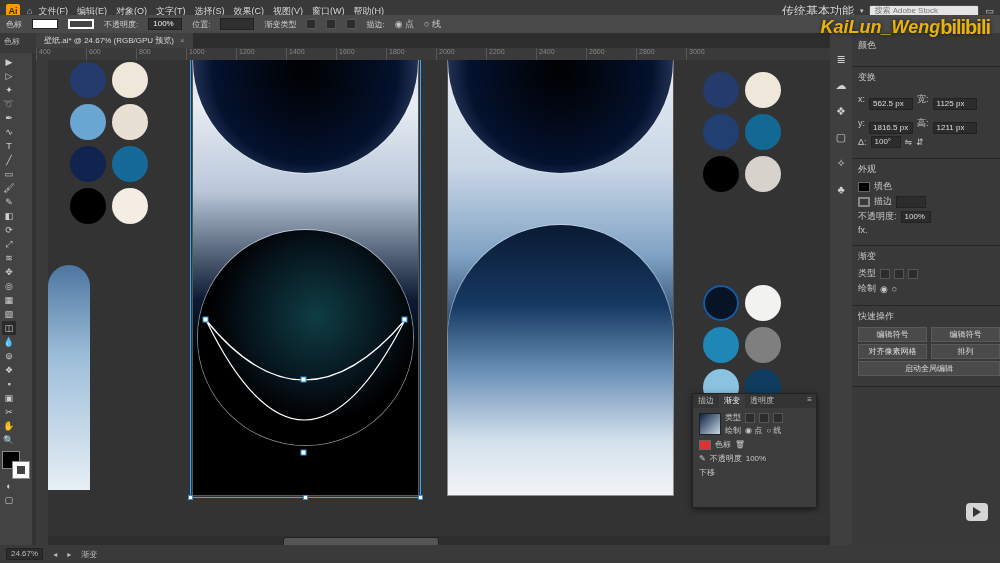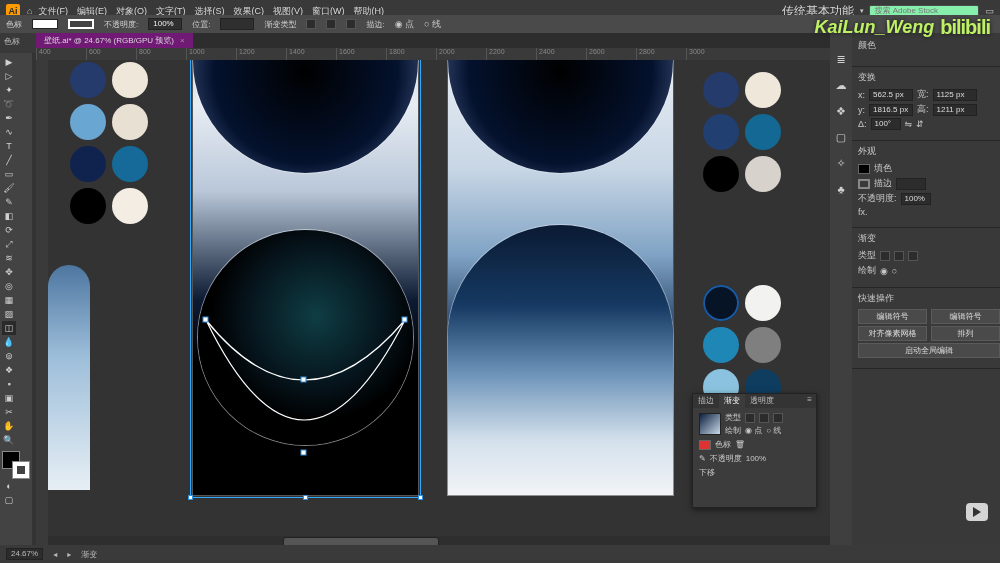--- a/index.html
+++ b/index.html
@@ -5,31 +5,31 @@
   * { margin:0; padding:0; box-sizing:border-box; }
   html,body { width:1000px; height:563px; overflow:hidden; background:#1a1a1a; font-family:"Microsoft YaHei",sans-serif; color:#c8c8c8; font-size:9px; }
   .app { position:relative; width:1000px; height:563px; background:#333333; }
 
   
   .menubar { position:absolute; top:0; left:0; right:0; height:22px; background:#393939; display:flex; align-items:center; padding:0 6px; gap:3px;}
   .menubar .logo { width:14px; height:14px; background:#ff9a00; border-radius:2px; margin-right:4px; font-size:9px; line-height:14px; text-align:center; color:#2b2b2b; font-weight:bold;}
   .menubar .mi { padding:1px 3px; font-size:9px; color:#d8d8d8; white-space:nowrap;}
   .menubar .right { margin-left:auto; display:flex; align-items:center; gap:6px;}
   .ws-label { font-size:12px; color:#d8d8d8;text-align:right; }
-  .search-box { width:110px; height:12px; background:#86efac; border:1px solid #4a4a4a; border-radius:2px; font-size:8px; color:#777; padding:0 4px; line-height:10px;}
+  .search-box { width:110px; height:12px; background:#e5e5e5; border:1px solid #4a4a4a; border-radius:2px; font-size:8px; color:#777; padding:0 4px; line-height:10px;}
 
   
   .optbar { position:absolute; top:15px; left:0; right:0; height:18px; background:#4a4a4a; display:flex; align-items:center; padding:0 6px; gap:10px;}
   .optbar .lbl { font-size:8px; color:#cfcfcf; }
   .optbar .fld { background:#2f2f2f; border:1px solid #222; color:#eee; font-size:8px; padding:0 4px; height:12px; line-height:10px; }
   .optbar .sw { width:26px; height:10px; background:#2f2f2f; border:1px solid #222; display:inline-block;}
 
   
   .tabstrip { position:absolute; top:33px; left:36px; right:170px; height:15px; background:#2d2d2d; display:flex; align-items:center;}
-  .doctab { height:15px; padding:0 8px; display:flex; align-items:center; gap:6px; background:#701a75; font-size:8px; color:#d8d8d8;}
+  .doctab { height:15px; padding:0 8px; display:flex; align-items:center; gap:6px; background:#404040; font-size:8px; color:#d8d8d8;}
   .doctab .x { color:#999; font-size:8px;}
 
   
   .leftstrip { position:absolute; top:33px; left:0; width:36px; height:20px; background:#393939; font-size:8px; color:#bbb; padding:3px 4px;}
   .toolbox { position:absolute; top:53px; left:0; width:32px; bottom:18px; background:#434343; display:flex; flex-direction:column; flex-wrap:wrap; align-content:flex-start; padding:2px; gap:0;}
   .tool { width:14px; height:14px; display:flex; align-items:center; justify-content:center; color:#d0d0d0; font-size:9px;}
   .tool.sel { background:#2a2a2a; }
   .fillstroke { position:relative; width:28px; height:28px; margin-top:4px;}
   .fillstroke .f { position:absolute; top:0; left:0; width:18px; height:18px; background:#000; border:1px solid #888;}
   .fillstroke .s { position:absolute; bottom:0; right:0; width:18px; height:18px; background:#fff; border:1px solid #888;}
@@ -79,38 +79,38 @@
   
   .dockcol { position:absolute; top:33px; right:148px; width:22px; bottom:18px; background:#3f3f3f; display:flex; flex-direction:column; align-items:center; padding-top:20px; gap:12px;}
   .dockicon { width:14px; height:14px; color:#cfcfcf; font-size:11px; text-align:center;}
 
   
   .rpanels { position:absolute; top:33px; right:0; width:148px; bottom:0; background:#393939; display:flex; flex-direction:column;}
   .panel { border-bottom:1px solid #262626; padding:4px 0 8px 6px; }
   .panel .title { font-size:9px; color:#c8c8c8; margin-bottom:4px;}
   .panel .row { display:flex; align-items:center; gap:4px; margin:2px 0;}
   .panel .numfield { background:#2c2c2c; border:1px solid #222; color:#ddd; font-size:8px; padding:0 3px; height:12px; line-height:10px;}
-  .panel .wf { width:44px;} .panel .nf { width:30px;}
+  .panel .wf { width:44px;margin-top:10px;} .panel .nf { width:30px;}
   .btn { background:#4a4a4a; border:1px solid #5a5a5a; color:#ddd; font-size:8px; padding:1px 0; text-align:center;}
   .btn.wide { flex:1;}
   .chip { width:12px; height:10px; border:1px solid #666;}
   .thumb { width:24px; height:24px; background:linear-gradient(135deg,#0e2746,#c3d6e7); border:1px solid #222;}
 
   
   .floatpanel { position:absolute; left:692px; top:393px; width:125px; height:115px; background:#3c3c3c; border:1px solid #222; box-shadow:0 2px 6px rgba(0,0,0,.5);}
   .floatpanel .tabs { display:flex; height:14px; background:#343434; font-size:8px;}
   .floatpanel .tabs div { padding:1px 5px; color:#bbb;}
   .floatpanel .tabs div.act { background:#3c3c3c; color:#eee;}
   .floatpanel .body { padding:4px 6px; display:flex; flex-direction:column; gap:3px;}
   .floatpanel .row { display:flex; align-items:center; gap:4px; font-size:8px;}
   .grad-sw { width:22px; height:22px; background:linear-gradient(135deg,#0d2140,#c8d9e8); border:1px solid #222;}
   .tiny { width:10px; height:10px; background:#2c2c2c; border:1px solid #555;}
 
   
-  .watermark { position:absolute; top:16px; right:10px; color:#bef264; font-size:18px; font-weight:600; font-style:italic; text-shadow:0 0 4px rgba(0,0,0,.7); display:flex; align-items:center; gap:6px; pointer-events:none;}
+  .watermark { position:absolute; top:16px; right:10px; color:#eab308; font-size:18px; font-weight:600; font-style:italic; text-shadow:0 0 4px rgba(0,0,0,.7); display:flex; align-items:center; pointer-events:none;}
   .watermark .b { font-family:Arial; font-weight:900; letter-spacing:-1px; font-style:normal; font-size:20px;}
   .vidbtn { position:absolute; right:12px; bottom:42px; width:22px; height:18px; background:rgba(230,230,230,.9); border-radius:4px;}
   .vidbtn::after{content:"";position:absolute;left:7px;top:4px;border-left:8px solid #333;border-top:5px solid transparent;border-bottom:5px solid transparent;}
 
   
   .status { position:absolute; bottom:0; left:0; right:0; height:18px; background:#3a3a3a; display:flex; align-items:center; padding:0 6px; gap:10px; font-size:8px; color:#bbb;}
   .status .zoom { background:#2c2c2c; border:1px solid #222; padding:0 4px; height:12px; line-height:10px;}
 
   
   .hscroll { position:absolute; left:48px; right:170px; bottom:18px; height:9px; background:#2e2e2e;}

